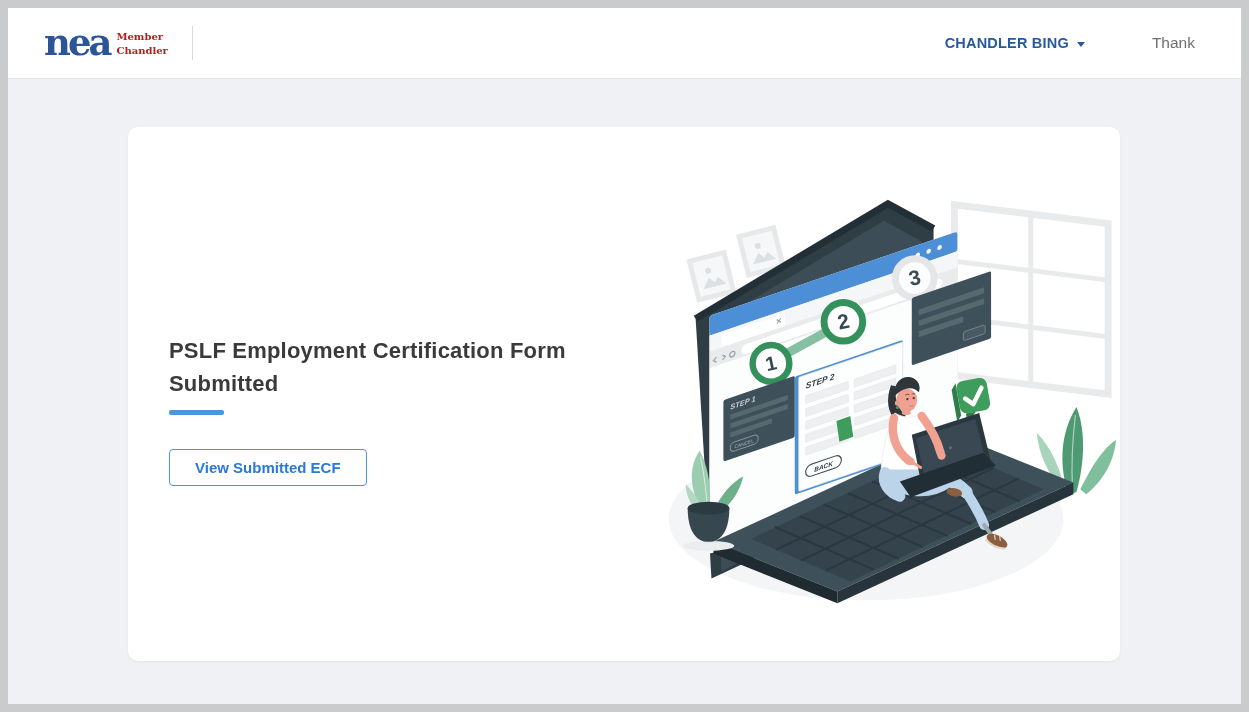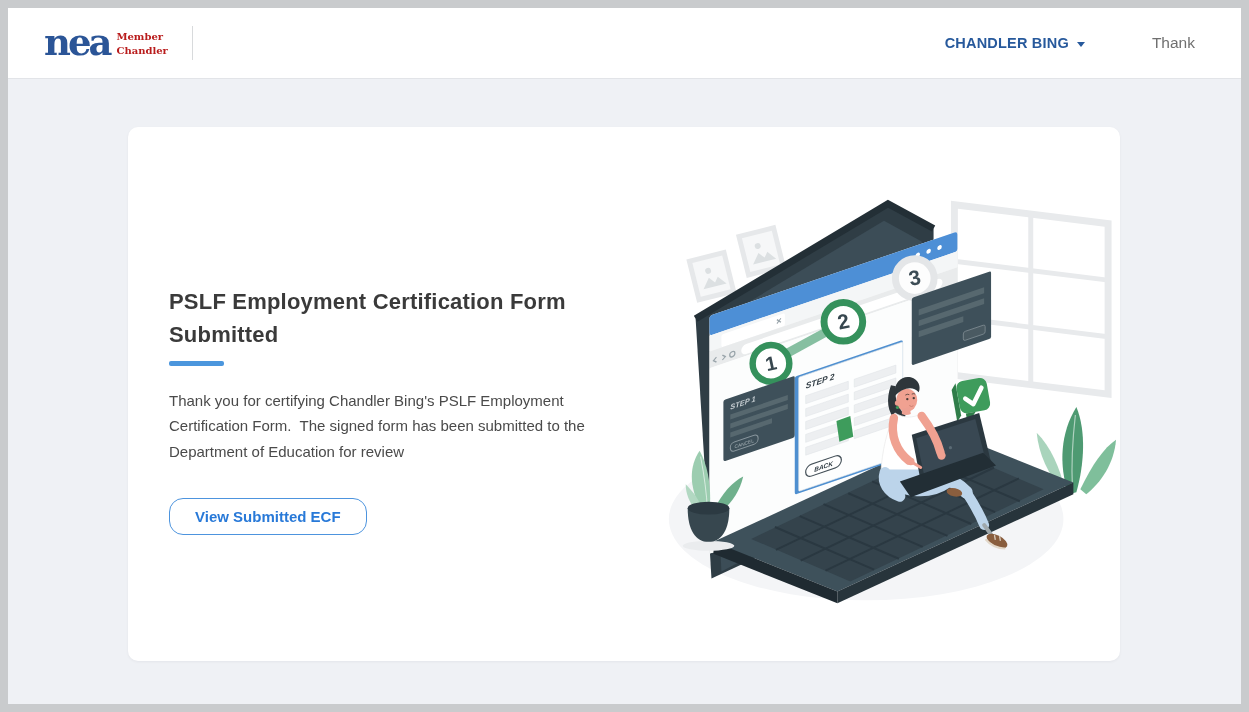--- a/index.html
+++ b/index.html
@@ -59,21 +59,21 @@
   }
   .accent-bar { width: 55px; height: 5px; background: #4B96DD; border-radius: 2px; margin-top: 10px; }
   .page-body {
     margin-top: 22px; width: 446px;
     font-size: 15px; line-height: 25.5px; color: #4A4A4A;
     white-space: pre-wrap;
   }
   .cta-button {
     margin-top: 34px; align-self: flex-start;
     background: #FFFFFF; color: #2879D8;
-    border: 1.2px solid #4D94DE; border-radius: 14px;
+    border: 1.2px solid #4D94DE; border-radius: 4px;
     padding: 9px 25px; font-size: 15px; font-weight: bold;
     font-family: "Liberation Sans", sans-serif; cursor: pointer;
   }
   .illustration-wrap { position: absolute; left: 524px; top: 58px; width: 466px; height: 450px; }
   svg { font-family: "Liberation Sans", sans-serif; }
 </style>
 </head>
 <body>
 
 <div class="app">
@@ -95,21 +95,20 @@
       <a class="help-link">Thank</a>
     </div>
   </div>
 
   <div class="main">
     <div class="card">
 
       <div class="card-left">
         <h1 class="page-title">PSLF Employment Certification Form Submitted</h1>
         <div class="accent-bar"></div>
-        <p class="page-body">Thank you for certifying Chandler Bing's PSLF Employment Certification Form.  The signed form has been submitted to the Department of Education for review</p>
         <button class="cta-button">View Submitted ECF</button>
       </div>
 
       <div class="illustration-wrap">
       <svg viewBox="0 0 470 450" width="466" height="450">
 
         <ellipse cx="216" cy="335" rx="199" ry="82" fill="#F4F5F7"></ellipse>
 
         <g transform="translate(305,18) skewY(7)" fill="none" stroke="#E8EAEC">
           <rect x="0" y="0" width="155" height="172" stroke-width="7"></rect>

